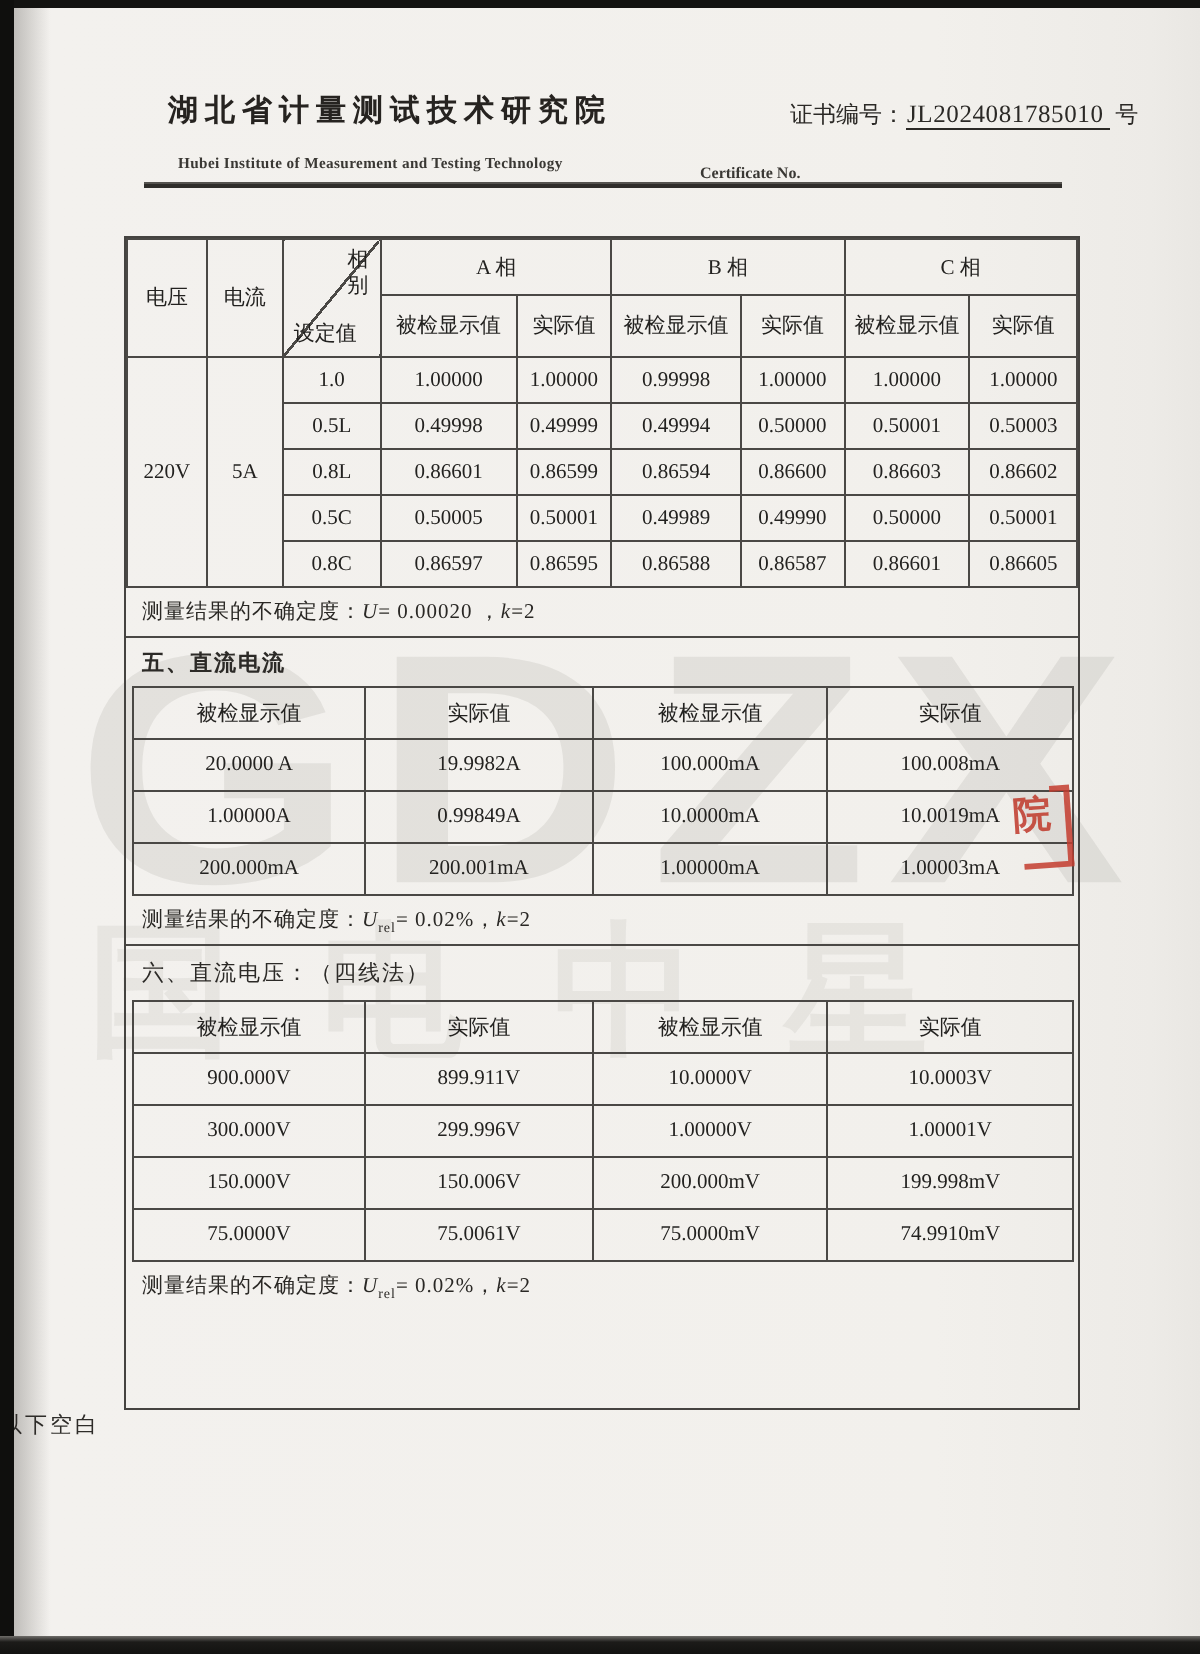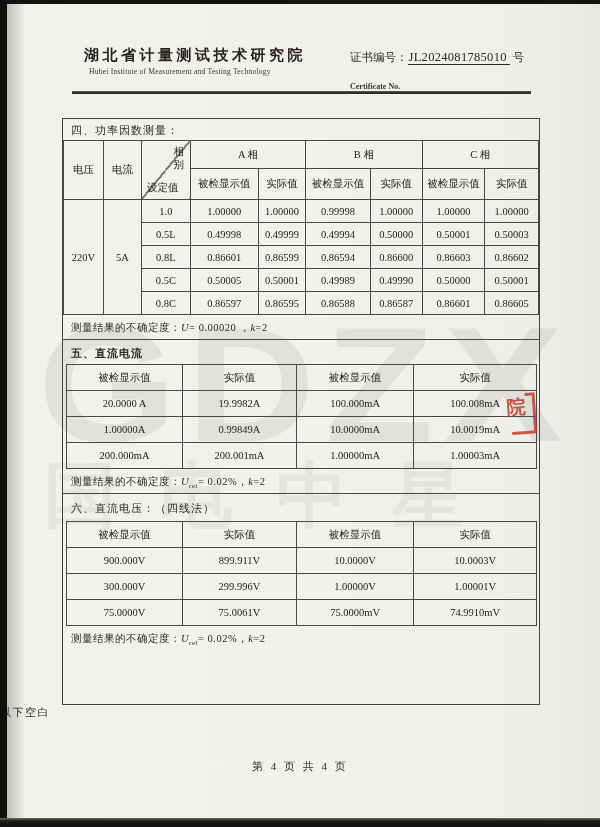--- a/index.html
+++ b/index.html
@@ -22,23 +22,23 @@
     background:linear-gradient(#6f6d69 0px,#1c1b19 3px,#121210 100%); z-index:6; }
 
   
   .wm { position:absolute; z-index:0; font-family:"Liberation Sans","DejaVu Sans",sans-serif; font-weight:bold; white-space:nowrap; }
   .wm-letters { left:38px; top:282px; font-size:178px; letter-spacing:10px; color:rgba(88,86,78,0.10); transform:scaleY(0.92); }
   .wm-chars   { left:44px; top:448px; font-size:72px; letter-spacing:44px; color:rgba(88,86,78,0.08); }
 
   
   .org { position:absolute; left:84px; top:46px; z-index:2; }
   .org-cn { font-size:15px; font-weight:bold; letter-spacing:3.5px; color:#262320; }
-  .org-en { font-size:7.6px; color:#3a3834; margin-top:2px; padding-left:5px; letter-spacing:0.2px; }
+  .org-en { font-size:7.6px; color:#3a3834; margin-top:12px; padding-left:5px; letter-spacing:0.2px;font-weight:bold; }
   .cert { position:absolute; left:350px; top:50px; z-index:2; }
-  .cert-line { font-size:11.5px; color:#2b2926; }
+  .cert-line { font-size:11.5px; color:#2b2926;margin-left:45px; }
   .cert-no { font-size:12.5px; border-bottom:1px solid #2b2926; padding:0 3px 0 1px; letter-spacing:0.3px; }
   .cert-en { font-size:8px; color:#3a3834; margin-top:17px;font-weight:bold; }
   .rule { position:absolute; left:72px; top:91px; width:459px; height:3px; background:#2f2d2a;
     border-top:1px solid #55534f; z-index:2; }
 
   
   .box { position:absolute; left:62px; top:118px; width:478px; height:587px;
     border:1px solid #454340; z-index:1; }
   .sec-title { padding-left:8px; font-size:11px; color:#2c2a27; letter-spacing:1px; }
   .st4 { height:21px; line-height:22px; }
@@ -98,21 +98,20 @@
   <div class="cert">
     <div class="cert-line">
       <span>证书编号：</span><span class="cert-no">JL2024081785010</span> <span>号</span>
     </div>
     <div class="cert-en">Certificate No.</div>
   </div>
   <div class="rule"></div>
 
   <div class="box">
 
-    <div class="sec-title st4">四、功率因数测量：</div>
 
     <table class="tbl t1">
       <colgroup>
         <col style="width:8.4%">
           <col style="width:8%">
           <col style="width:10.3%">
         <col style="width:14.3%">
           <col style="width:10%">
         <col style="width:13.6%">
           <col style="width:10.9%">
@@ -256,36 +255,41 @@
         <td>10.0000V</td>
         <td>10.0003V</td>
       </tr>
       <tr class="dr">
         <td>300.000V</td>
         <td>299.996V</td>
         <td>1.00000V</td>
         <td>1.00001V</td>
       </tr>
       <tr class="dr">
+        <td>150.000V</td>
+        <td>150.006V</td>
+        <td>200.000mV</td>
+        <td>199.998mV</td>
+      </tr>
+      <tr class="dr">
         <td>75.0000V</td>
         <td>75.0061V</td>
         <td>75.0000mV</td>
         <td>74.9910mV</td>
       </tr>
     </tbody>
       </table>
 
     <div class="unc last">
       <span>测量结果的不确定度：</span><span class="it">U</span><sub>rel</sub><span>= 0.02%，</span><span class="it">k</span><span>=2</span>
     </div>
 
   </div>
 
   <div class="blank-note">以下空白</div>
-  <div class="page-info">第 4 页 共 4 页</div>
 
   <div class="stamp">
     <span class="stamp-char">院</span>
     <span class="stamp-line-v"></span>
     <span class="stamp-line-h"></span>
     <span class="stamp-tick"></span>
   </div>
 
   <div class="edge-left-shadow"></div>
   <div class="edge-top"></div>

